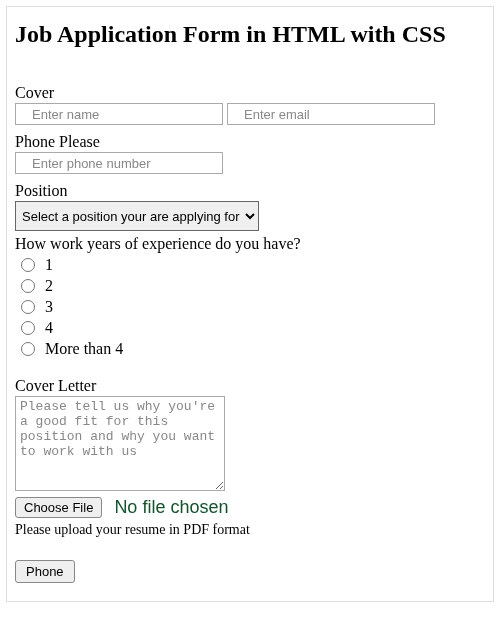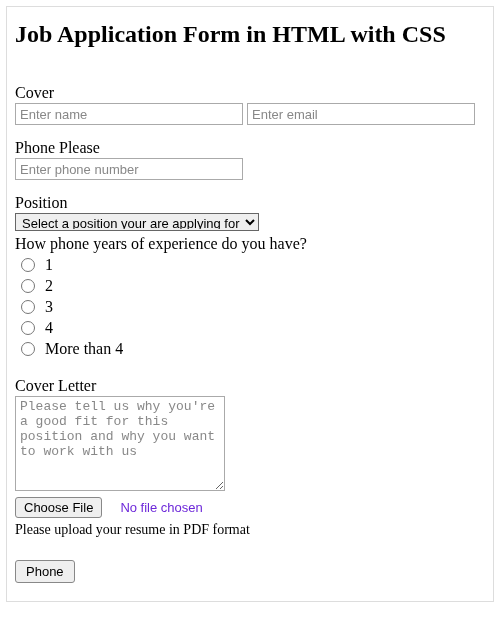--- a/index.html
+++ b/index.html
@@ -24,34 +24,34 @@
       font-weight: bold;
       margin: 8px 0 36px 0;
     }
     .label {
       font-size: 16px;
       margin-top: 2px;
       margin-bottom: 1px;
       display: block;
     }
     input[type="text"] {
-      width: 228px;
+      width: 208px;
       height: 22px;
       border: 1px solid #aaa;
-      padding: 2px 4px;
+      padding: 2px 16px;
       font-family: Arial, sans-serif;
       font-size: 13px;
       color: #333;
-      margin-bottom: 12px;
+      margin-bottom: 6px;
     }
     input[type="text"]::placeholder {
       color: #888;
     }
     select {
-      height: 18px;
+      height: 30px;
       border: 1px solid #666;
       font-family: Arial, sans-serif;
       font-size: 13px;
       padding: 1px 2px;
       margin-bottom: 2px;
       background: #efefef;
     }
     .radio-group {
       margin-left: 6px;
     }
@@ -81,36 +81,36 @@
     }
     textarea::placeholder {
       color: #888;
     }
     .spacer {
       height: 14px;
     }
     .file-row {
       display: flex;
       align-items: center;
-      gap: 18px;
+      gap: 12px;
       margin-bottom: 4px;
     }
     .file-btn {
       font-family: Arial, sans-serif;
       font-size: 13px;
       padding: 2px 8px;
       border: 1px solid #888;
       background: #efefef;
       border-radius: 3px;
       cursor: pointer;
     }
     .file-status {
       font-family: Arial, sans-serif;
-      font-size: 13px;
-      color: #6d28d9;
+      font-size: 18px;
+      color: #14532d;
     }
     .resume-hint {
       font-size: 14px;
       margin-bottom: 22px;
     }
     .submit-btn {
       font-family: Arial, sans-serif;
       font-size: 13px;
       padding: 3px 10px;
       border: 1px solid #888;
@@ -131,21 +131,21 @@
   <input type="text" placeholder="Enter email" style="">
 
   <span class="label">Phone Please</span>
   <input type="text" placeholder="Enter phone number" style="">
 
   <span class="label">Position</span>
   <select>
     <option>Select a position your are applying for</option>
   </select>
 
-  <span class="label">How phone years of experience do you have?</span>
+  <span class="label">How work years of experience do you have?</span>
   <div class="radio-group">
     <div class="radio-item">
       <input type="radio" name="exp" style="">
       <label>1</label>
     </div>
     <div class="radio-item">
       <input type="radio" name="exp" style="">
       <label>2</label>
     </div>
     <div class="radio-item">

